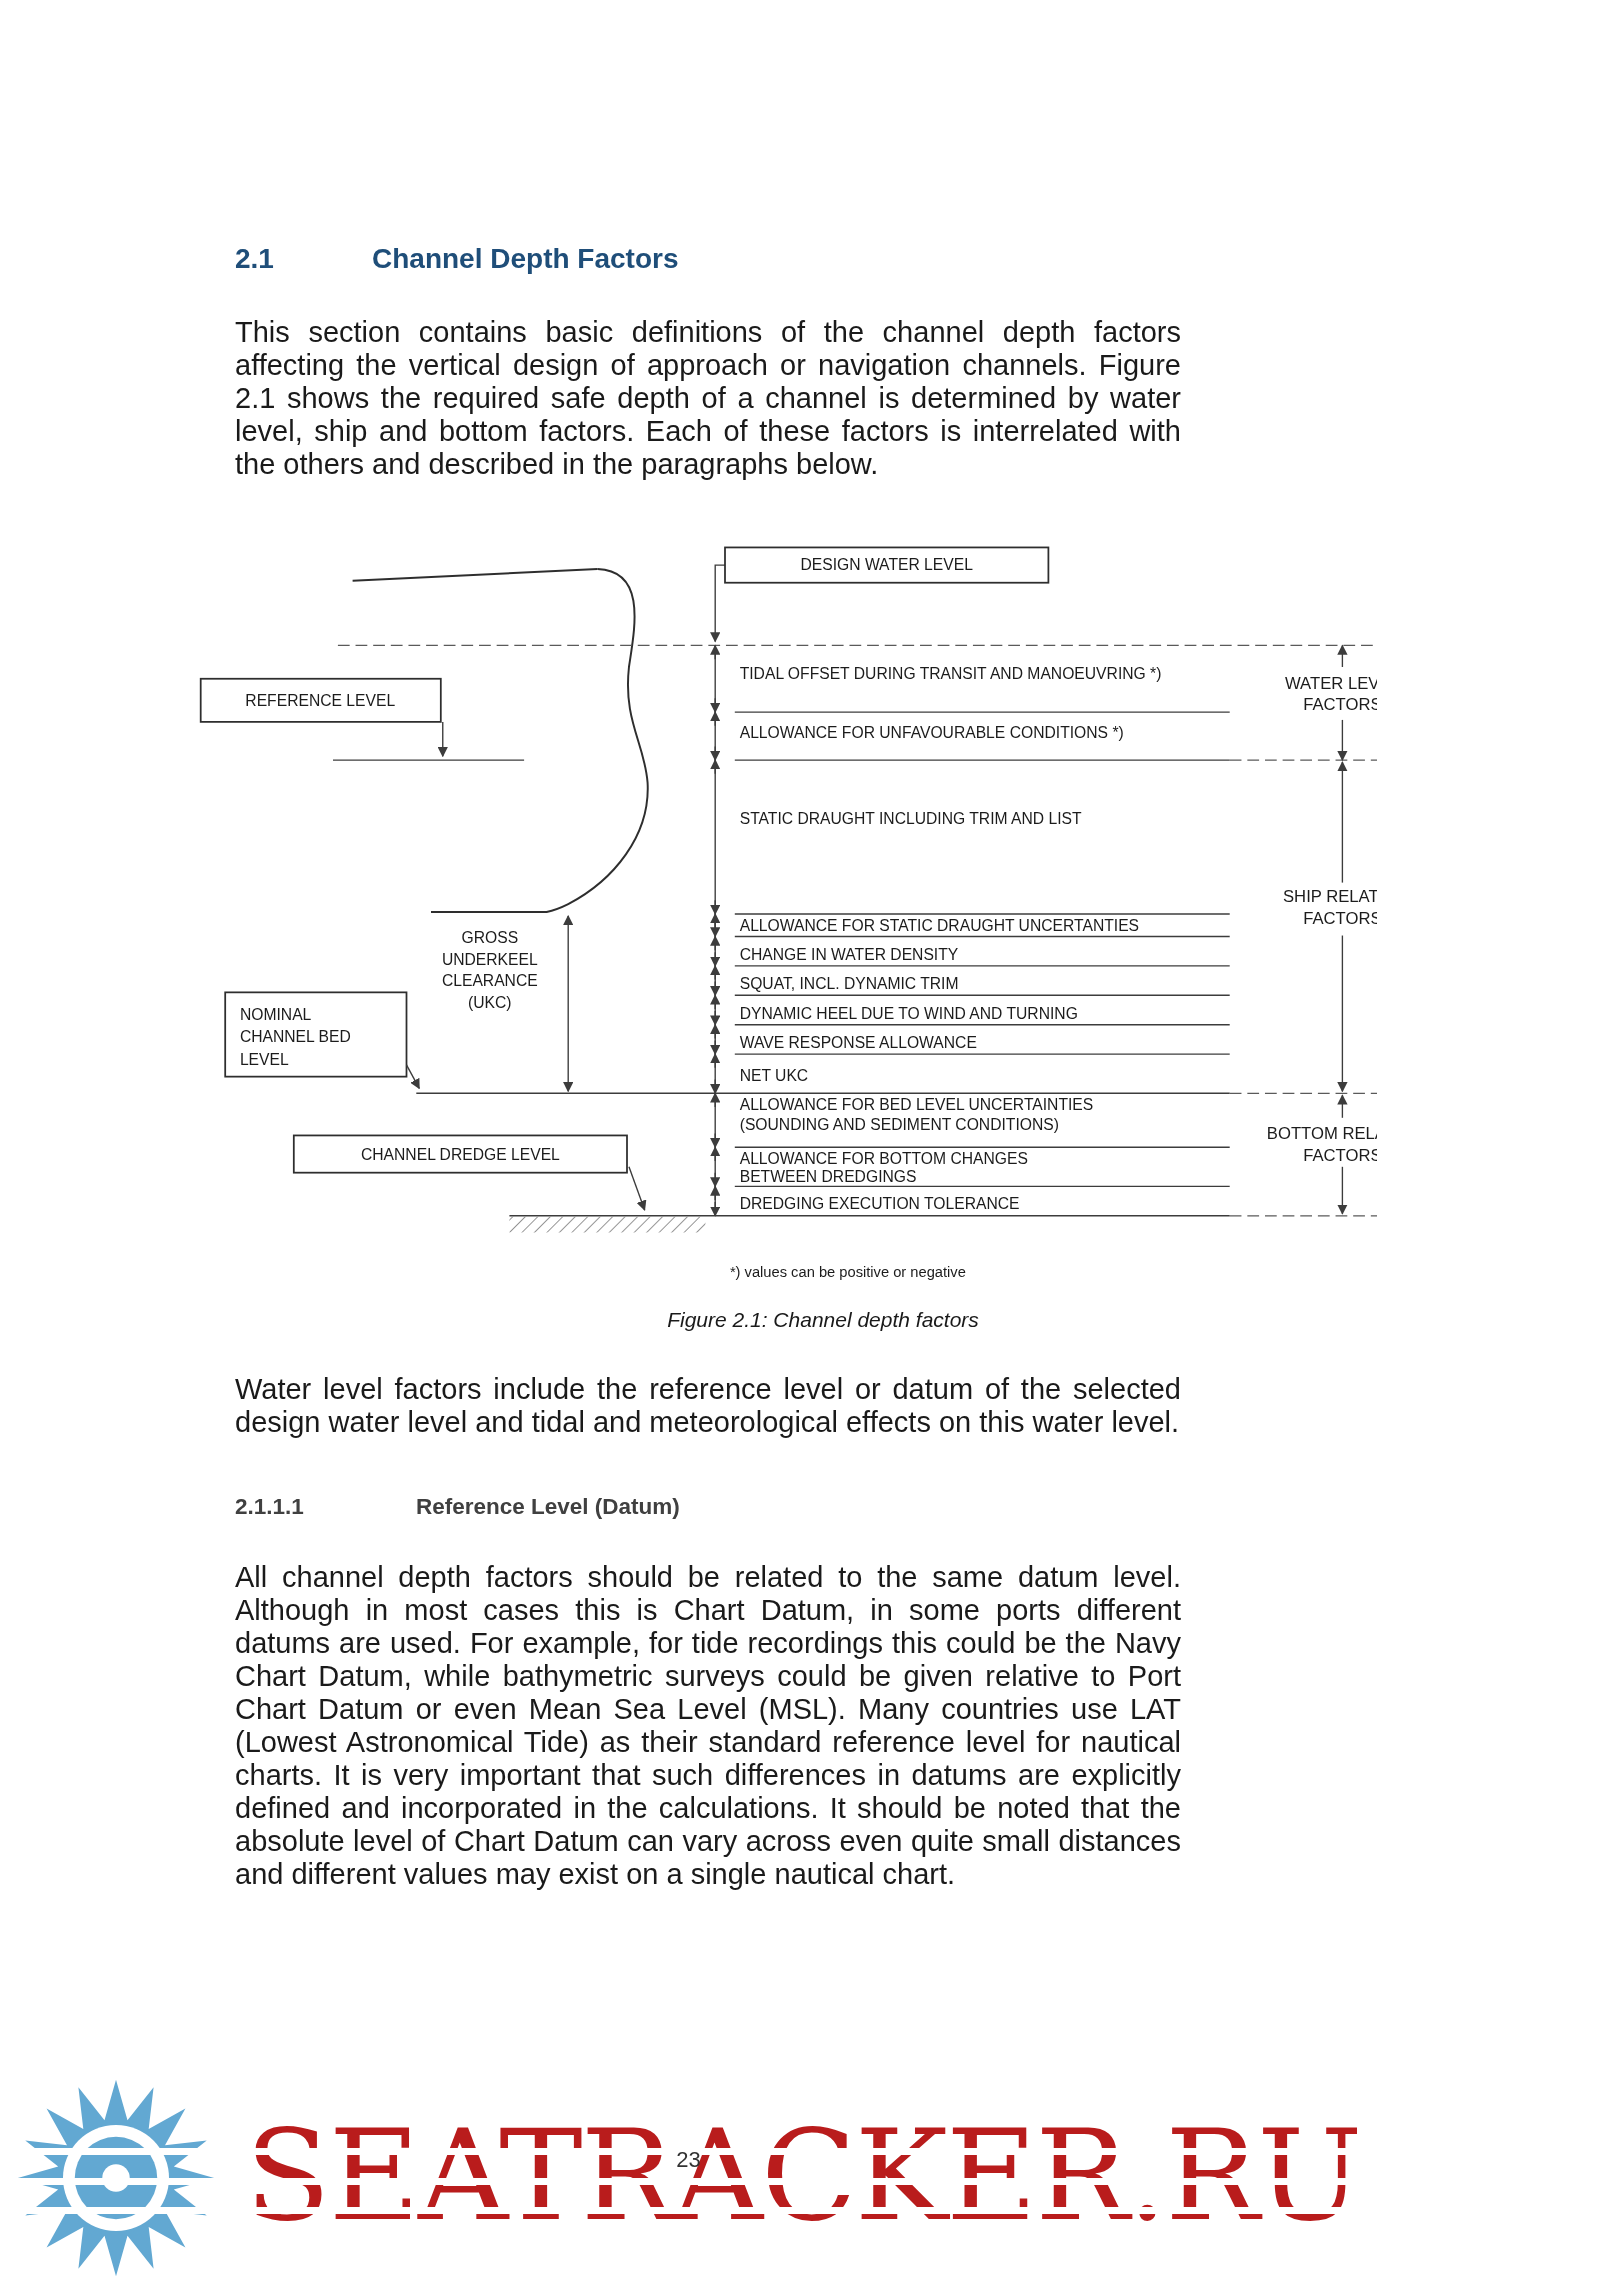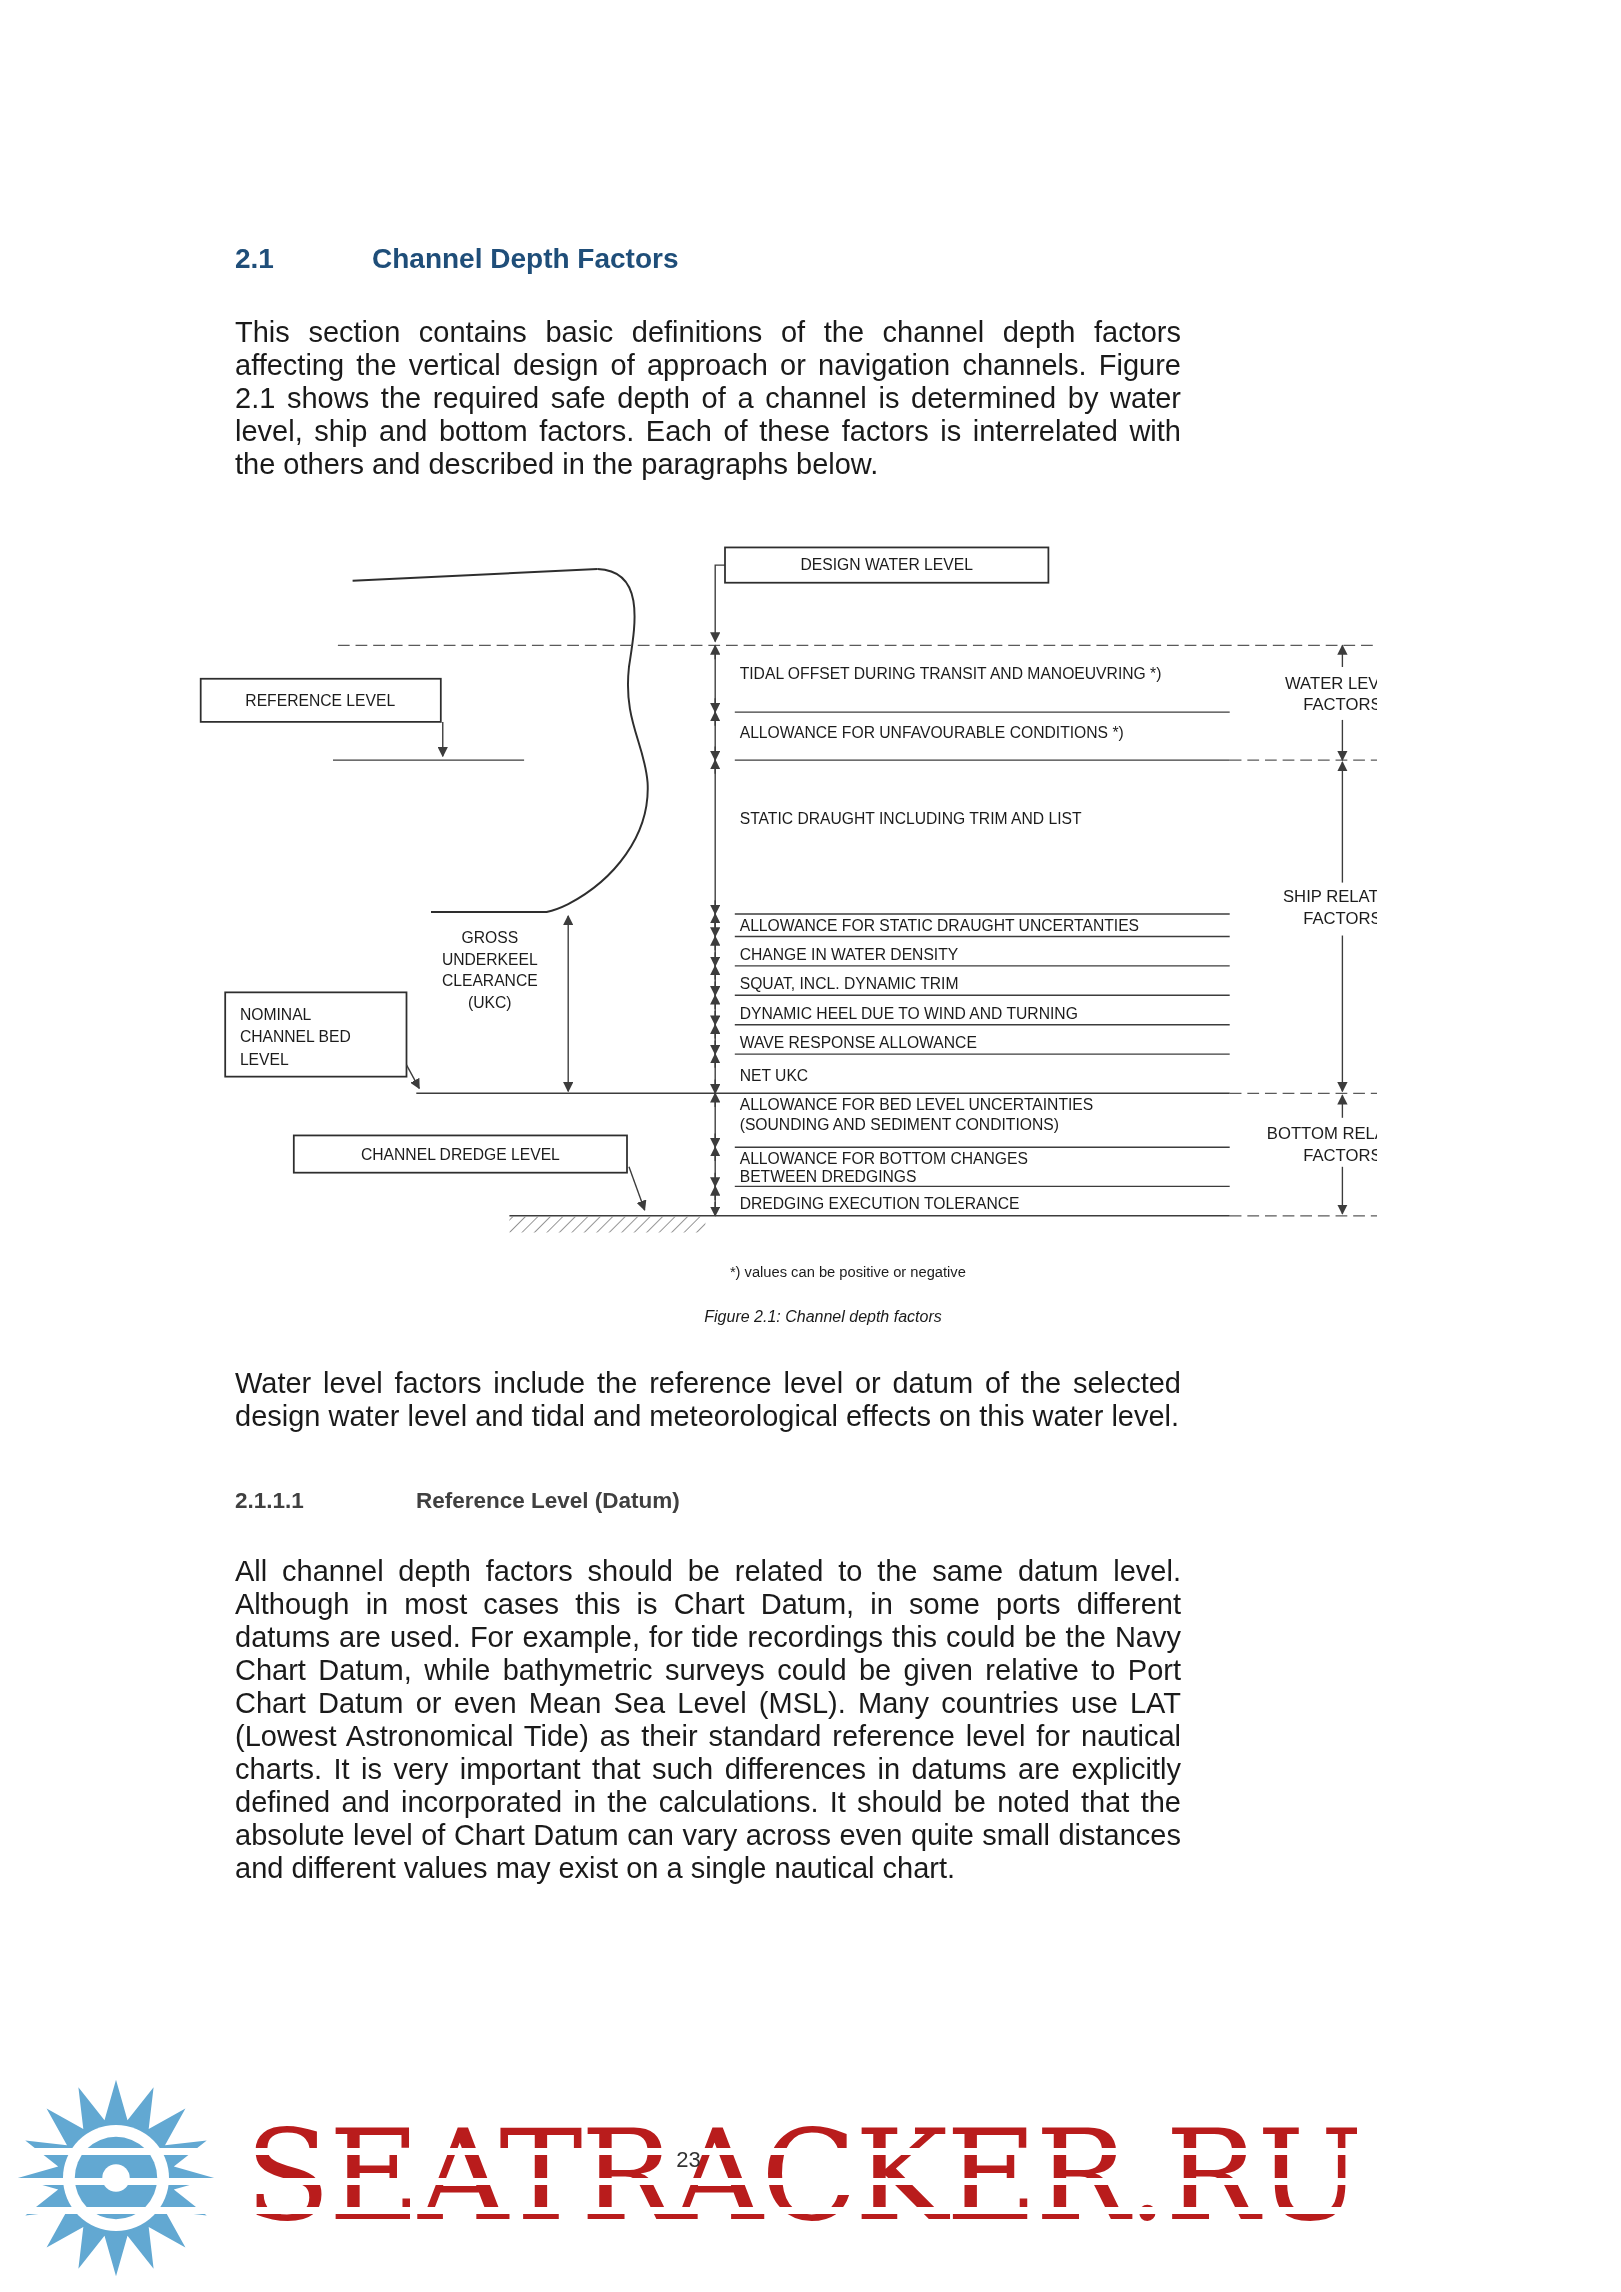--- a/index.html
+++ b/index.html
@@ -8,21 +8,21 @@
   .content{padding:243px 196px 0 235px;}
   .h1{display:flex;color:#1f4e79;font-weight:bold;font-size:28px;margin:0 0 41px 0;}
   .h1 .num{width:137px;flex:0 0 137px;}
   .h2{display:flex;color:#1f4e79;font-weight:bold;font-size:25.5px;margin:63px 0 0 0;}
   .h2 .num{width:162px;flex:0 0 162px;}
   .h3{display:flex;color:#404040;font-weight:bold;font-size:22.5px;margin:55px 0 0 0;}
   .h3 .num{width:181px;flex:0 0 181px;}
   .body-text{font-size:29px;line-height:33px;text-align:justify;margin:41px 0 0 0;}
   .figure{width:1274px;margin:39px 0 0 -49px;}
   .figure svg{display:block;}
-  .fig-caption{width:1274px;text-align:center;font-style:italic;font-size:16px;margin-top:3.9px;}
+  .fig-caption{width:1274px;text-align:center;font-style:italic;font-size:21px;margin-top:3.9px;}
   .diag-text{font-family:"Liberation Sans",sans-serif;font-size:16px;fill:#1c1c1c;}
   .diag-text-sm{font-family:"Liberation Sans",sans-serif;font-size:15px;fill:#1c1c1c;}
   .group-text{font-family:"Liberation Sans",sans-serif;font-size:17px;fill:#1c1c1c;}
   .dline{stroke:#3c3c3c;stroke-width:1.4;fill:none;}
   .dashed{stroke:#5a5a5a;stroke-width:1.3;stroke-dasharray:12 6;fill:none;}
   .dbox{fill:#ffffff;stroke:#2e2e2e;stroke-width:1.8;}
   .hull{stroke:#2e2e2e;stroke-width:2;fill:none;}
   .page-number{position:absolute;top:2147px;left:50%;transform:translateX(-50%);
                font-size:22px;color:#333;z-index:3;}
   .watermark-text{position:absolute;left:245px;top:2103px;z-index:1;white-space:nowrap;

